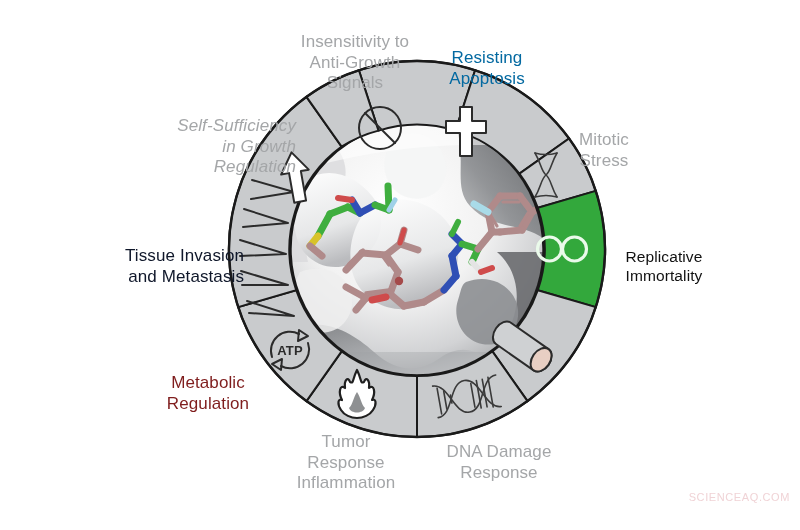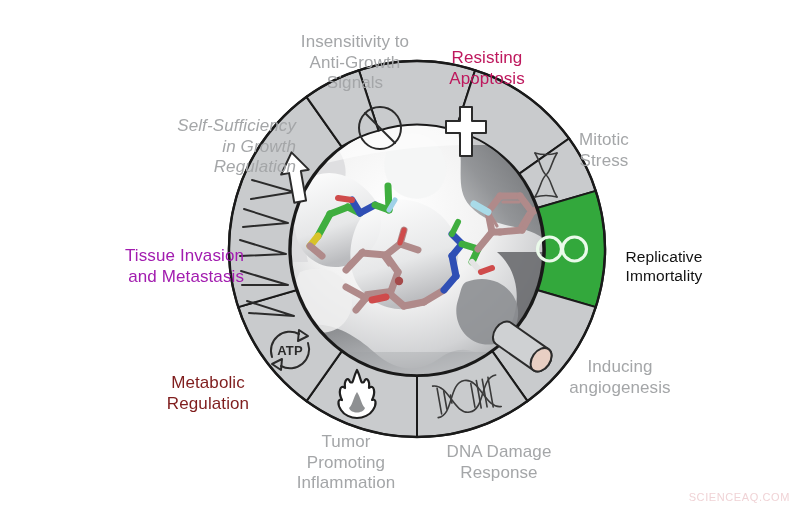--- a/index.html
+++ b/index.html
@@ -361,43 +361,41 @@
 
     <g transform="translate(296,178) rotate(-10)">
       <path class="icon-fill-white" d="M 0 -26 L 14 -6 L 6 -6 L 6 24 L -6 24 L -6 -6 L -14 -6 Z"></path>
     </g>
   </svg>
 
   <div class="label center" id="lbl-insensitivity" style="color: rgb(164, 166, 168);">Insensitivity to
 Anti-Growth
 Signals</div>
 
-  <div class="label center" id="lbl-resisting" style="color: #be185d;">Resisting
+  <div class="label center" id="lbl-resisting" style="color: #0369a1;">Resisting
 Apoptosis</div>
 
   <div class="label left" id="lbl-mitotic" style="color: rgb(164, 166, 168);">Mitotic
 Stress</div>
 
   <div class="label left emphasis" id="lbl-replicative" style="color: rgb(17, 17, 17);">Replicative
 Immortality</div>
 
-  <div class="label left" id="lbl-angiogenesis" style="color: rgb(164, 166, 168);">Inducing
-angiogenesis</div>
 
   <div class="label center" id="lbl-dna" style="color: rgb(164, 166, 168);">DNA Damage
 Response</div>
 
   <div class="label center" id="lbl-tumor" style="color: rgb(164, 166, 168);">Tumor
-Promoting
+Response
 Inflammation</div>
 
   <div class="label center" id="lbl-metabolic" style="color: #7f1d1d; margin-top: 19px;">Metabolic
 Regulation</div>
 
-  <div class="label right" id="lbl-tissue" style="color: #a21caf;">Tissue Invasion
+  <div class="label right" id="lbl-tissue" style="color: #0f172a;">Tissue Invasion
 and Metastasis</div>
 
   <div class="label right" id="lbl-selfsuff" style="color: rgb(164, 166, 168);">Self-Sufficiency
 in Growth
 Regulation</div>
 
   <div id="watermark">SCIENCEAQ.COM</div>
 </div>
 
 </body></html>

